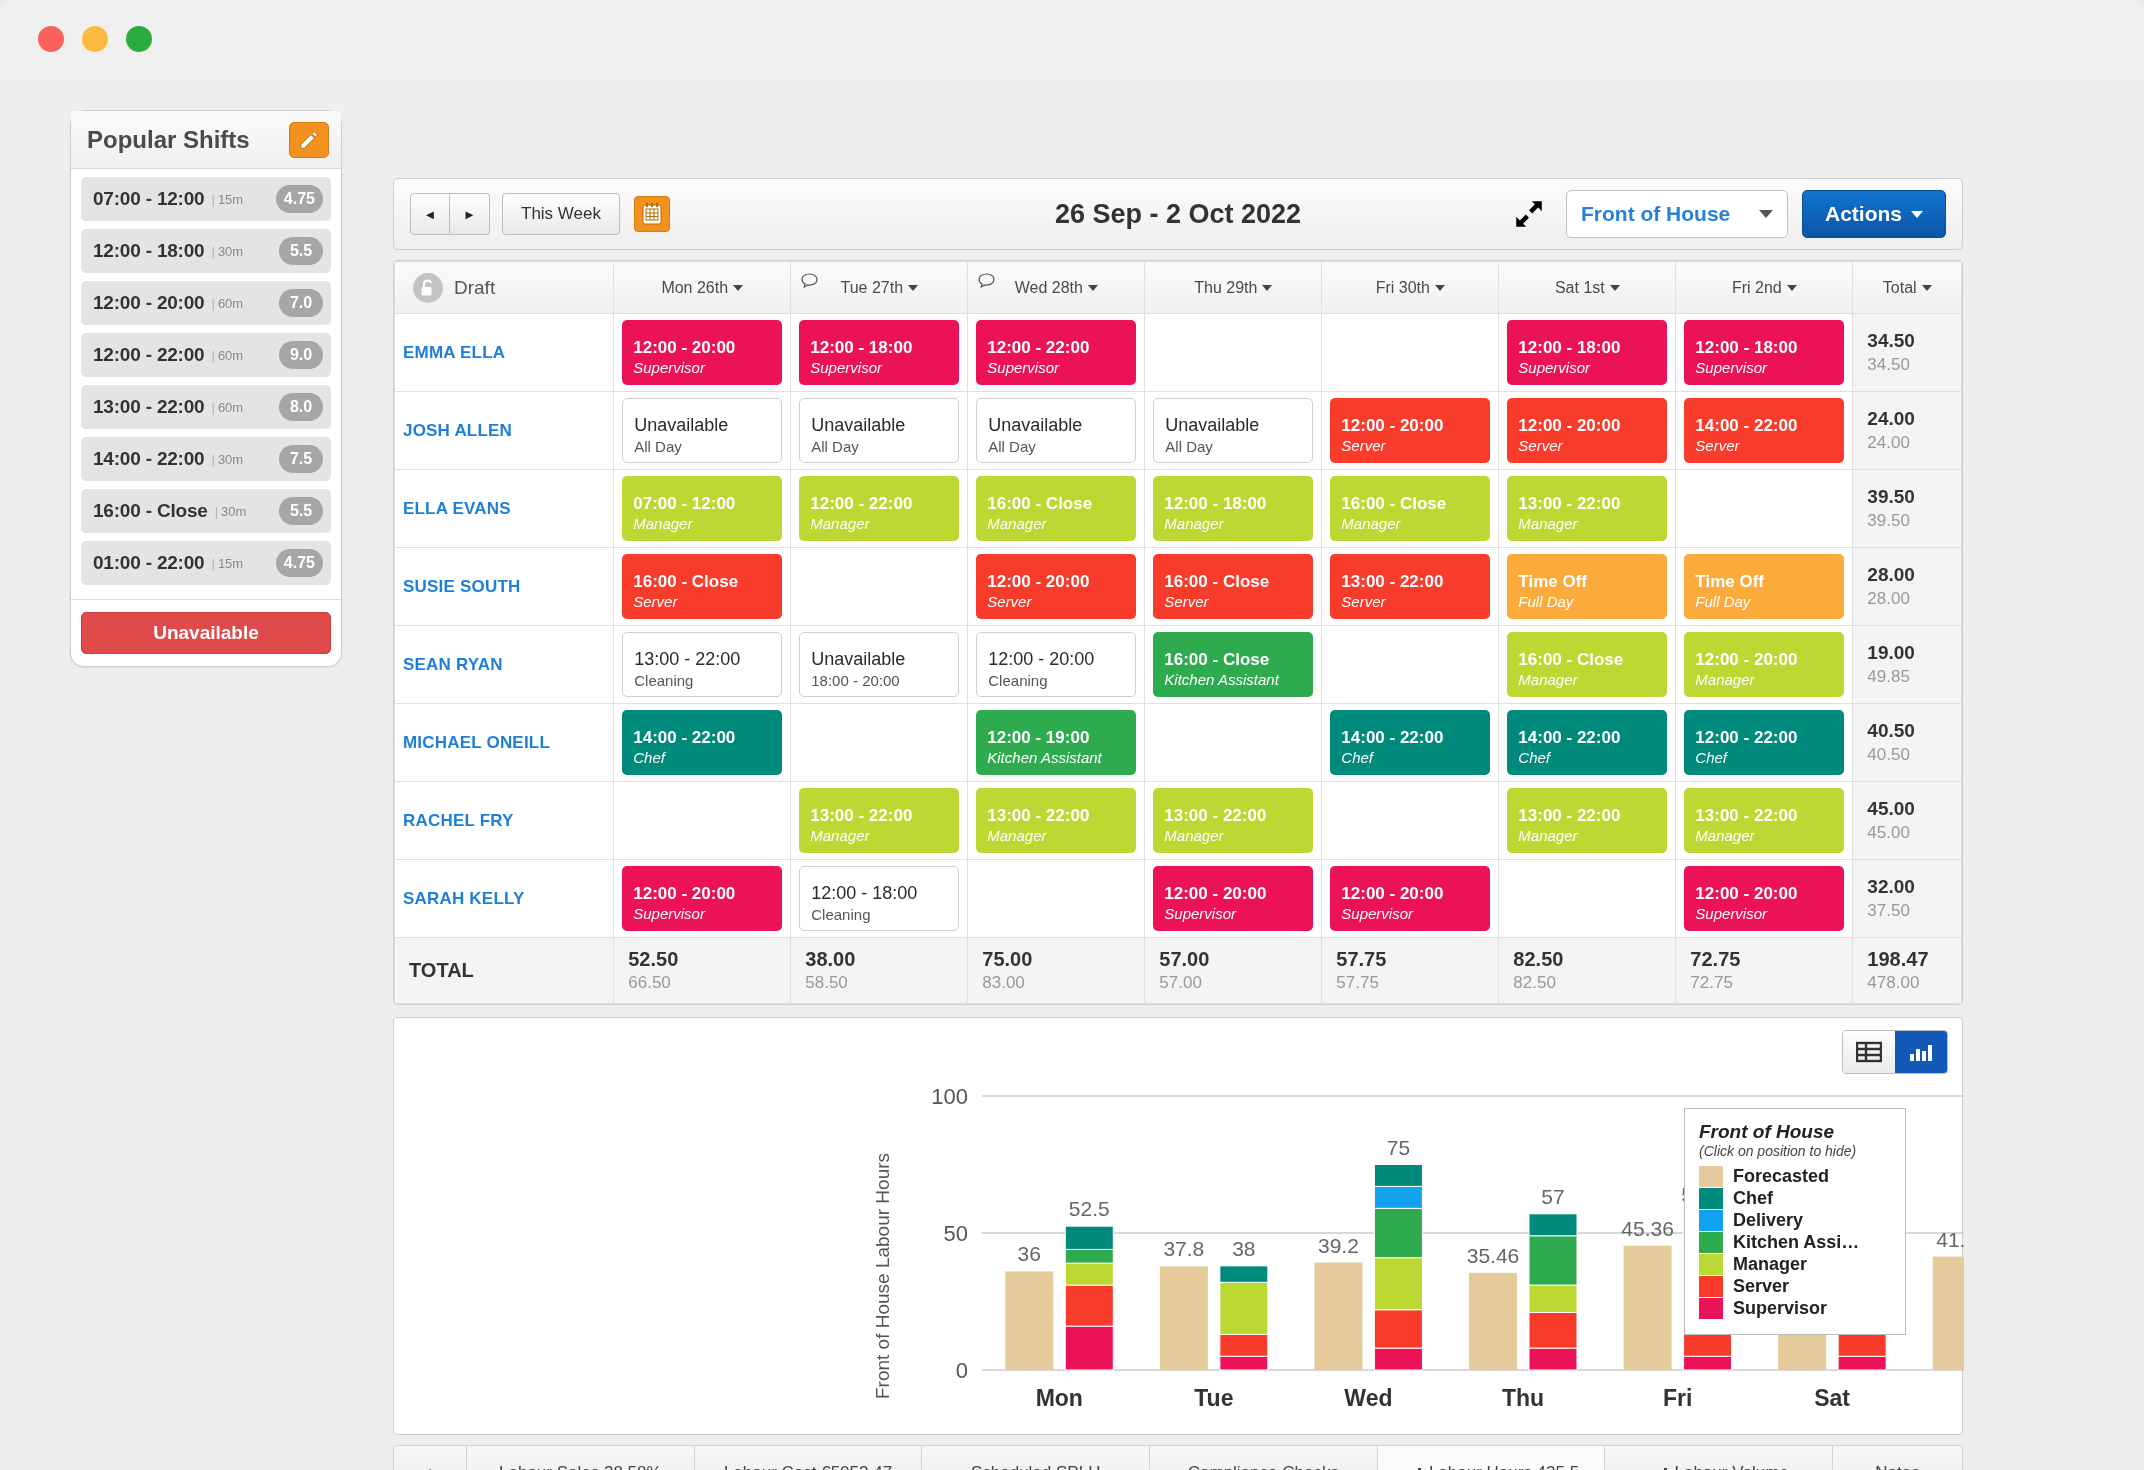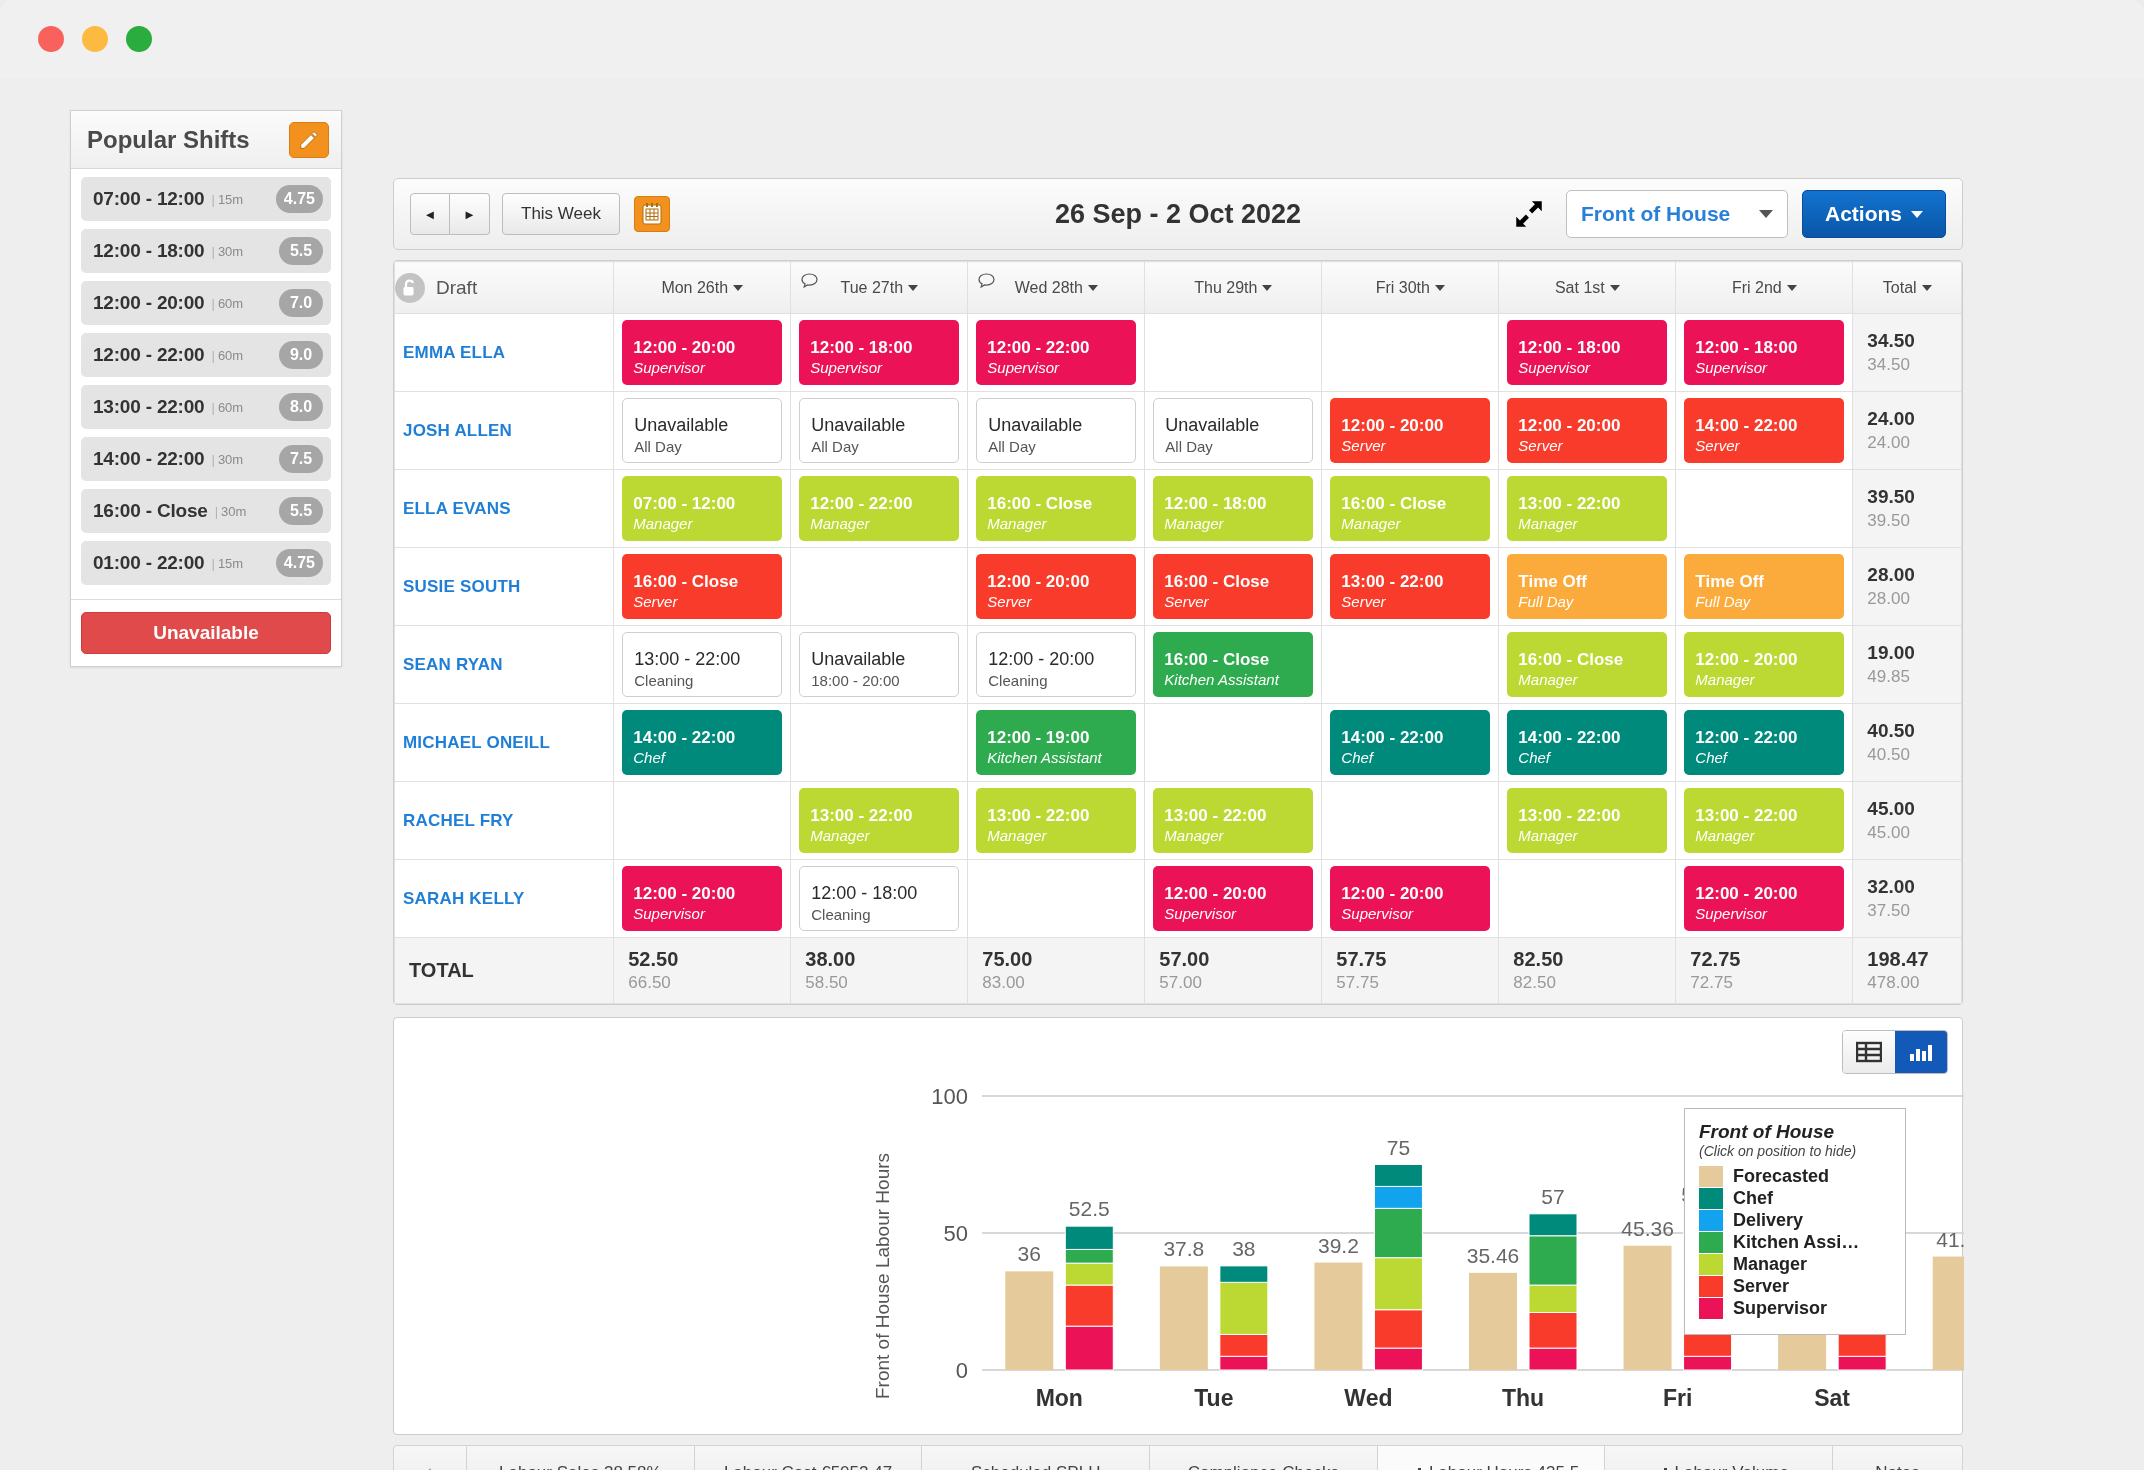--- a/index.html
+++ b/index.html
@@ -20,21 +20,21 @@
   #tl-close { left: 38px; background: #f9615c; }
   #tl-min   { left: 82px; background: #fcbb40; }
   #tl-max   { left: 126px; background: #2bac3e; }
 
   #page-body { position:absolute; left:0; top:78px; width:2144px; height:1392px; background:#eeeeee; }
 
   
   #sidebar {
     position: absolute; left: 70px; top: 32px; width: 272px;
     background: #ffffff;
-    border: 1px solid #cfcfcf; border-radius: 0;
+    border: 1px solid #cfcfcf; border-radius: 14px;
     box-shadow: 0 1px 2px rgba(0,0,0,.08);
   }
   #sidebar-header {
     height: 58px; background: linear-gradient(#fbfbfb,#efefef);
     border-bottom: 1px solid #d8d8d8;
     display: flex; align-items: center; padding: 0 12px 0 16px;
     border-top-left-radius: 5px; border-top-right-radius: 5px;
   }
   #sidebar-title { font-size: 24px; font-weight: bold; color: #4a4a4a; flex: 1; }
   #edit-shifts-button {
@@ -115,21 +115,21 @@
   #rota-wrap { margin-top: 10px; background:#fff; border:1px solid #cdcdcd; border-radius:4px; }
   table#rota { border-collapse: collapse; width: 100%; table-layout: fixed; }
   #rota th, #rota td { border: 1px solid #e0e0e0; vertical-align: middle; }
   #rota thead th {
     height: 52px; background: linear-gradient(#fbfbfb,#efefef);
     font-size: 16px; color: #4a4a4a; font-weight: normal; position: relative;
   }
   .col-name { width: 218px; }
   .col-day  { width: 176px; }
   .col-total{ width: 108px; }
-  #draft-cell { text-align: left; }
+  #draft-cell { text-align: left; padding-left: 18px; }
   .draft-inner { display:flex; align-items:center; gap: 11px; }
   .lock-circle { width: 30px; height: 30px; border-radius: 50%; background: #c3c3c3; display:flex;align-items:center;justify-content:center; }
   #draft-label { font-size: 19px; color: #555; }
   .day-head-inner { display:flex; align-items:center; justify-content:center; gap:5px; }
   .comment-icon { position:absolute; left: 10px; top: 11px; }
   .employee-name { font-size: 17px; font-weight: bold; color: #1f7fd6; padding-left: 20px; text-align: left; letter-spacing: .2px; }
   #rota tbody td { height: 78px; padding: 6px 8px; }
   .shift {
     border-radius: 5px; height: 100%; padding: 9px 11px 0 11px; color:#fff;
     display:flex; flex-direction:column; justify-content:center; cursor:pointer;

